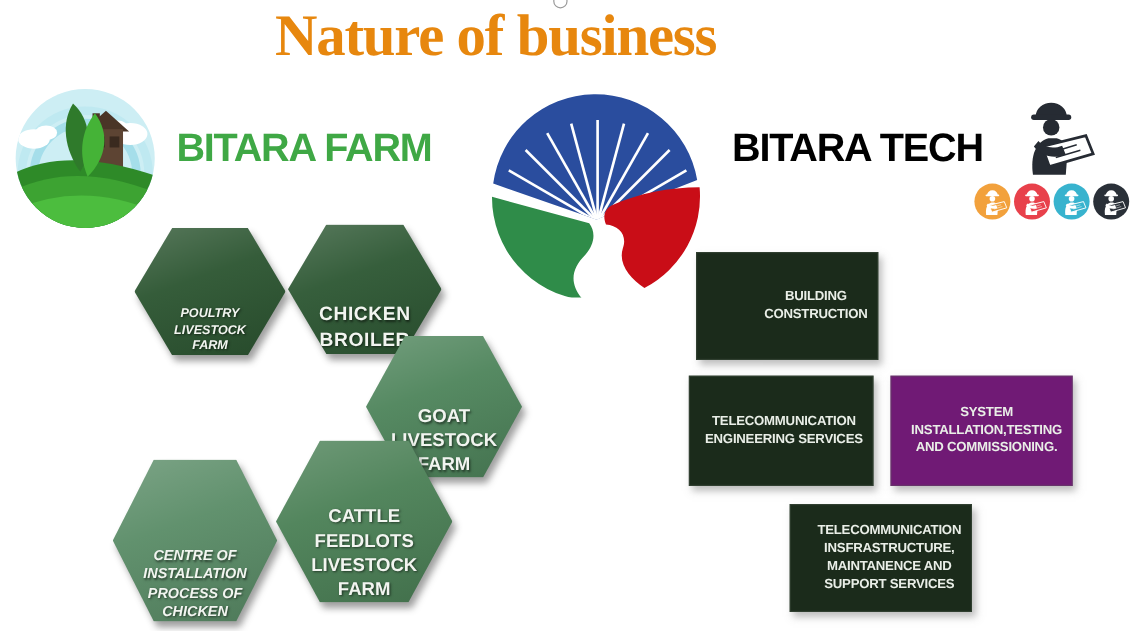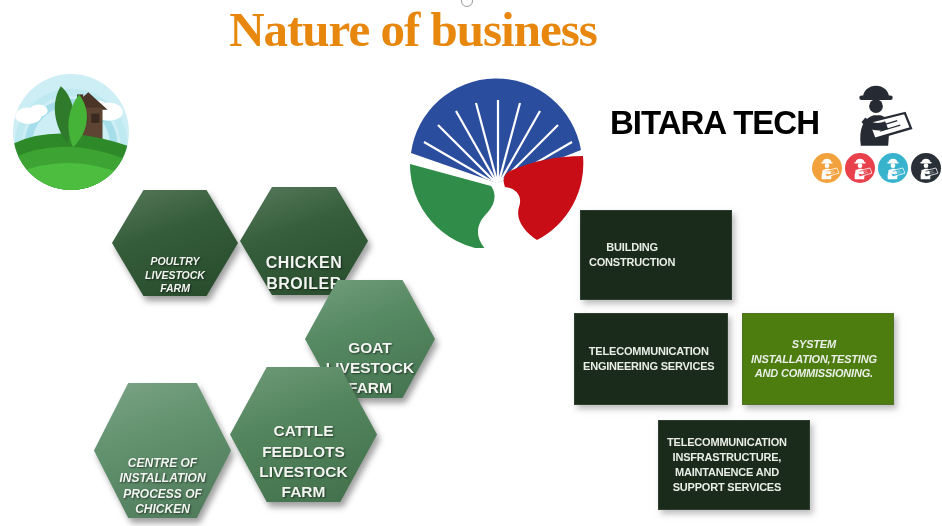--- a/index.html
+++ b/index.html
@@ -54,21 +54,21 @@
   #hex-3{ left:170px; top:279px; width:133px; height:119px; }
   #hex-3 .hex-label{ font-size:12.5px; }
   #hex-4{ left:305px; top:280px; width:130px; height:118px; }
   #hex-4 .hex-label{ font-size:15.5px; }
   #hex-5{ left:94px;  top:383px; width:137px; height:135px; }
   #hex-5 .hex-label{ font-size:12px; font-style:italic; }
   #hex-6{ left:230px; top:367px; width:147px; height:135px; }
   #hex-6 .hex-label{ font-size:15.5px; }
   
   .tbox{
-    position:absolute; display:flex; align-items:center; justify-content:flex-start;
+    position:absolute; display:flex; align-items:center; justify-content:flex-end;
     box-shadow:3px 4px 6px rgba(125,125,125,.5); border:1px solid rgba(90,100,90,.35);
   }
   .tbox-label{
     color:#E9EEE7; font-weight:bold; font-size:11px; line-height:1.35;
     text-align:center; white-space:pre-line; letter-spacing:-.2px; padding:0 8px;
   }
   #box-1{ left:580px; top:210px; width:150px; height:88px; }
   #box-2{ left:742px; top:208px; width:150px; height:90px; }
   #box-3{ left:574px; top:313px; width:152px; height:90px; }
   #box-4{ left:742px; top:313px; width:150px; height:90px; }
@@ -105,20 +105,21 @@
         <rect x="80" y="43" width="8" height="9" fill="#3A2A1F"></rect>
         <path d="M0,74 Q45,50 120,76 L120,120 0,120 Z" fill="#2E8A28"></path>
         <path d="M0,88 Q52,62 120,90 L120,120 0,120 Z" fill="#3DA332"></path>
         <path d="M0,104 Q58,78 120,106 L120,120 0,120 Z" fill="#4CBD3E"></path>
         <path d="M50,16 C64,28 67,52 56,72 C43,54 40,32 50,16 Z" fill="#2F7A2B"></path>
         <path d="M68,24 C80,40 78,60 62,76 C54,57 57,38 68,24 Z" fill="#45B337"></path>
       </g>
     </svg>
   </div>
 
+  <div class="heading" id="farm-heading" style="color: rgb(63, 168, 69);">BITARA FARM</div>
   <div class="heading" id="tech-heading" style="color: #000000;">BITARA TECH</div>
 
   <div class="logo" id="bitara-logo">
     <svg viewBox="0 0 190 172" width="190" height="172">
       <clipPath id="fanclip">
           <path d="M13,77 A86,86 0 0 1 183,74 L99,107 Z"></path>
         </clipPath>
       <path d="M13,77 A86,86 0 0 1 183,74 L99,107 Z" fill="#2A4D9E"></path>
       <g clip-path="url(#fanclip)" stroke="#FFFFFF" stroke-width="2.2">
         <path d="M100,109 L182,87"></path>
@@ -204,21 +205,21 @@
   </div>
 
   <div class="tbox" id="box-1" style="background-color: rgb(27, 43, 27);">
     <div class="tbox-label">BUILDING
 CONSTRUCTION</div>
   </div>
   <div class="tbox" id="box-3" style="background-color: rgb(27, 43, 27);">
     <div class="tbox-label">TELECOMMUNICATION
 ENGINEERING SERVICES</div>
   </div>
-  <div class="tbox" id="box-4" style="background-color: #4d7c0f; font-style: italic;">
+  <div class="tbox" id="box-4" style="background-color: #701a75;">
     <div class="tbox-label">SYSTEM
 INSTALLATION,TESTING
 AND COMMISSIONING.</div>
   </div>
   <div class="tbox" id="box-5" style="background-color: rgb(27, 43, 27);">
     <div class="tbox-label">TELECOMMUNICATION
 INSFRASTRUCTURE,
 MAINTANENCE AND
 SUPPORT SERVICES</div>
   </div>

